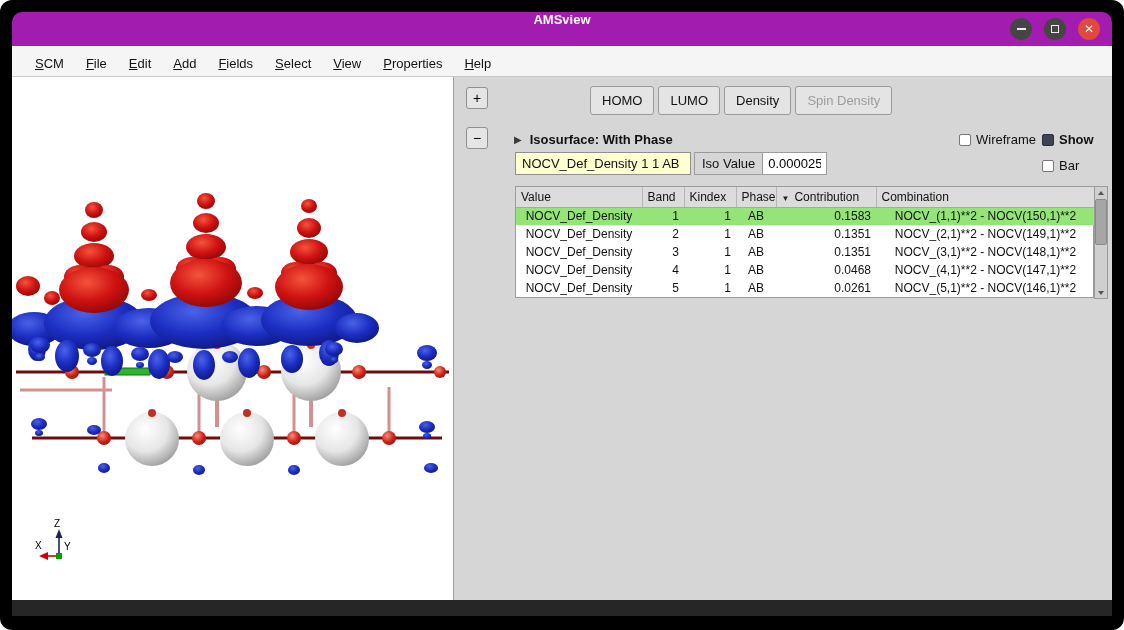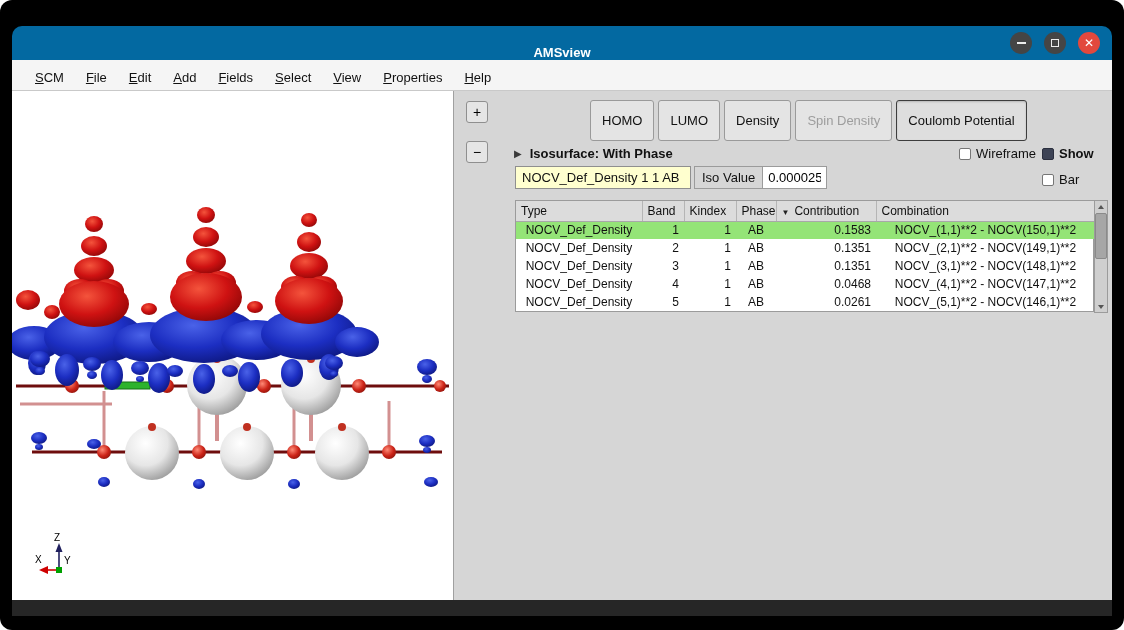--- a/index.html
+++ b/index.html
@@ -2,22 +2,22 @@
 <html><head>
 <meta charset="utf-8">
 <style>
   * { margin:0; padding:0; box-sizing:border-box; }
   html,body { width:1124px; height:630px; background:#fff; overflow:hidden;
               font-family:"Liberation Sans","DejaVu Sans",sans-serif; font-size:13px; color:#111; }
   .frame { width:1124px; height:630px; background:#000; border-radius:12px; padding:12px 12px 14px; }
   .window { width:1100px; height:604px; display:flex; flex-direction:column; }
 
   
-  .titlebar { height:34px; background:#0369a1; border-radius:10px 10px 0 0; position:relative;
-              display:flex; align-items:flex-end; justify-content:center; flex:0 0 auto;margin-top:14px; }
+  .titlebar { height:34px; background:#a21caf; border-radius:10px 10px 0 0; position:relative;
+              display:flex; align-items:flex-start; justify-content:center; flex:0 0 auto; }
   .title { color:#fff; font-weight:bold; font-size:13px; }
   .controls { position:absolute; right:12px; top:6px; display:flex; gap:12px; }
   .wbtn { width:22px; height:22px; border-radius:50%; background:#454545; display:flex;
           align-items:center; justify-content:center; cursor:pointer; }
   .wbtn.close { background:#e2483d; }
   .min-glyph { width:9px; height:2px; background:#ededed; display:block; }
   .max-glyph { width:8px; height:8px; border:1.5px solid #ededed; display:block; }
   .close-glyph { color:#fff; font-size:12px; line-height:1; }
 
   
@@ -32,21 +32,21 @@
 
   .panel { flex:1; background:#d6d6d6; position:relative; }
 
   .sq-btn { position:absolute; width:22px; height:22px; background:#e5e5e5; border:1px solid #8f8f8f;
             border-radius:3px; font-size:14px; line-height:18px; text-align:center; padding:0;
             font-family:inherit; cursor:pointer; }
   .sq-btn.add { left:12px; top:10px; }
   .sq-btn.minus { left:12px; top:50px; }
 
   .tabs { position:absolute; left:136px; top:9px; display:flex; gap:4px; }
-  .tab { height:41px; padding:0 11px; background:#e4e4e4; border:1px solid #9a9a9a; border-radius:3px;
+  .tab { height:29px; padding:0 11px; background:#e4e4e4; border:1px solid #9a9a9a; border-radius:3px;
          font-size:13px; font-family:inherit; color:#111; cursor:pointer; white-space:nowrap; }
   .tab.disabled { color:#9d9d9d; cursor:default; }
   .tab.active { border:1px solid #3d3d3d; background:#dedede; box-shadow:inset 0 1px 2px rgba(0,0,0,.18); }
 
   .iso-header { position:absolute; left:60px; top:55px; display:flex; align-items:center; gap:8px; }
   .expander { font-size:10px; color:#3a3a3a; cursor:pointer; }
   .iso-title { font-weight:bold; font-size:13px; }
 
   .check { position:absolute; display:flex; align-items:center; gap:5px; font-size:13px; cursor:pointer; }
   .check .box { width:12px; height:12px; background:#fff; border:1px solid #767676; border-radius:2px; flex:0 0 auto; }
@@ -260,21 +260,20 @@
       </div>
 
       <div class="panel">
         <button class="sq-btn add">+</button>
 
         <div class="tabs">
           <button class="tab">HOMO</button>
           <button class="tab">LUMO</button>
           <button class="tab">Density</button>
           <button class="tab disabled">Spin Density</button>
-          <button class="tab active">Coulomb Potential</button>
         </div>
 
         <button class="sq-btn minus">−</button>
 
         <div class="iso-header">
           <span class="expander">▶</span>
           <span class="iso-title">Isosurface: With Phase</span>
         </div>
 
         <label class="check wireframe">
@@ -304,21 +303,21 @@
             <colgroup>
               <col style="width:126px">
                 <col style="width:42px">
                 <col style="width:52px">
               <col style="width:40px">
                 <col style="width:100px">
                 <col style="width:219px">
             </colgroup>
             <thead>
               <tr>
-                <th>Type</th>
+                <th>Value</th>
                 <th>Band</th>
                 <th>Kindex</th>
                 <th>Phase</th>
                 <th><span class="sort">▼</span><span>Contribution</span></th>
                 <th>Combination</th>
               </tr>
             </thead>
             <tbody>
               <tr class="selected">
                 <td>NOCV_Def_Density</td>

